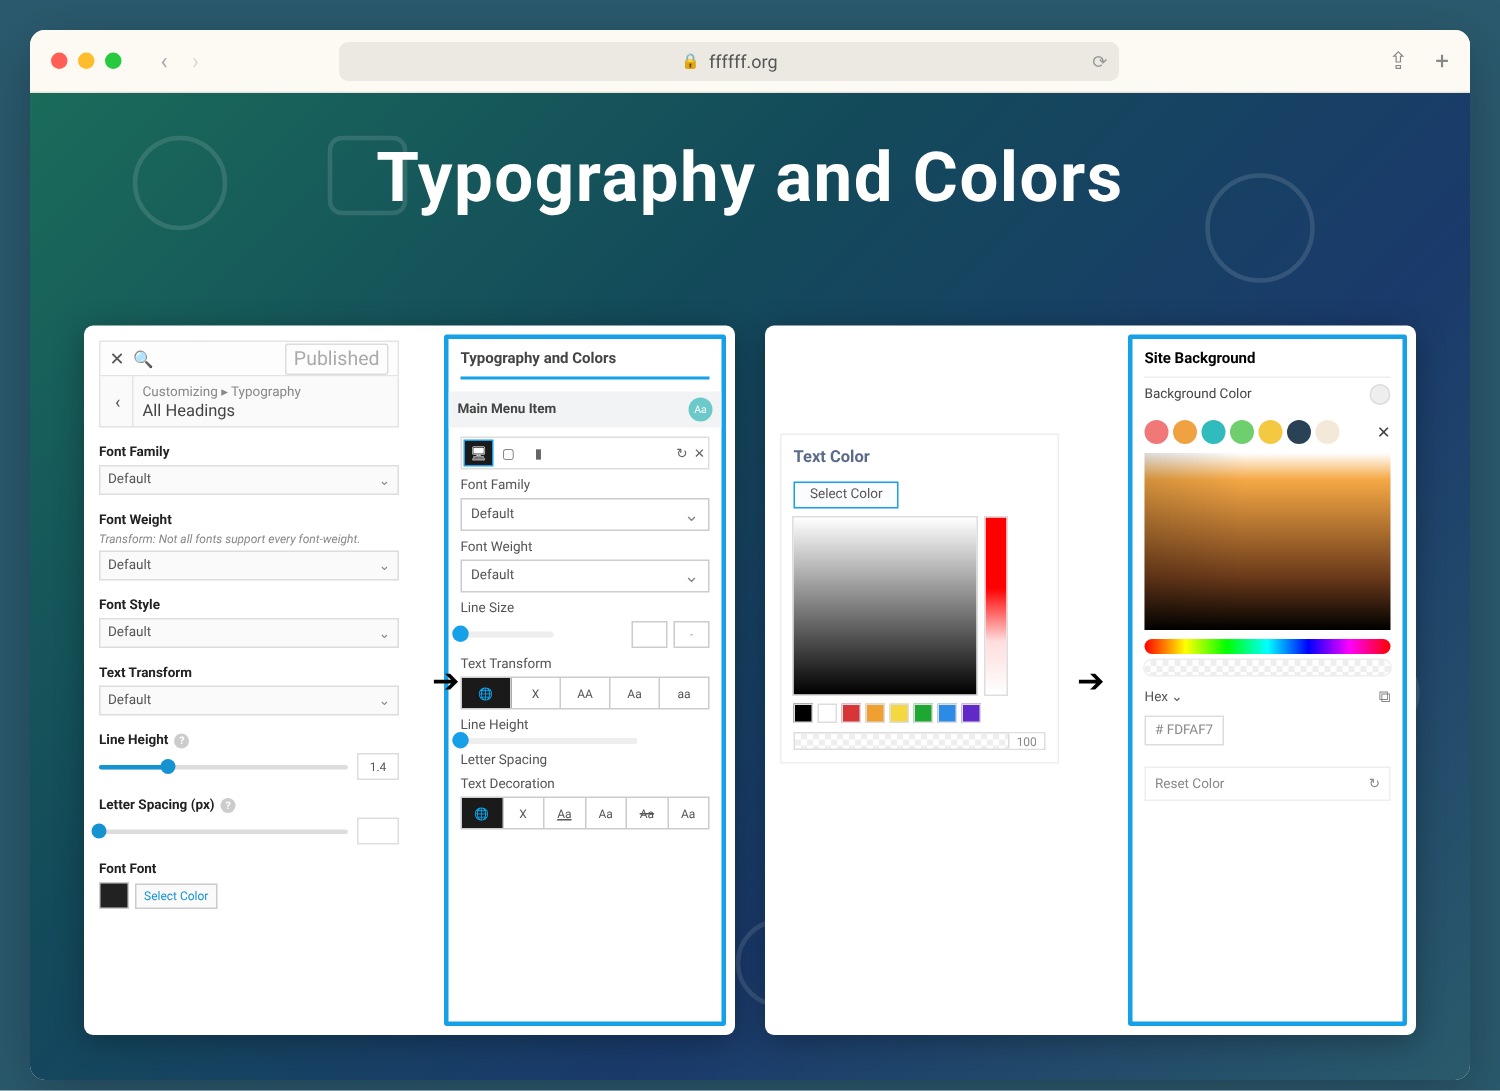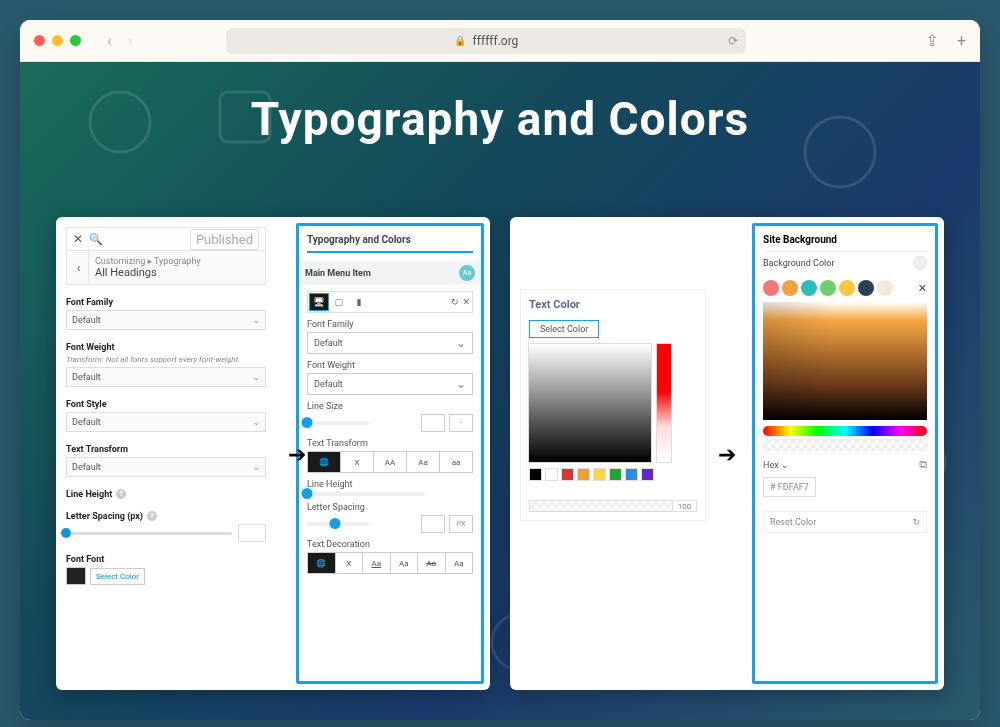--- a/index.html
+++ b/index.html
@@ -71,21 +71,21 @@
   .text-color-box h4 { font-size: 11px; color: #5a6b8a; font-weight: 700; margin-bottom: 6px; }
   .tc-select { border: 1px solid #15a0e8; display: inline-block; padding: 3px 10px; font-size: 9px; color: #555; background: #fafcfe; }
   .hex-row { display: flex; gap: 4px; margin-top: 8px; }
   .hex-row input { flex: 1; border: 1px solid #ddd; padding: 3px 5px; font-size: 9px; color: #888; }
   .hex-row .clear { border: 1px solid #b5d4ea; padding: 3px 6px; font-size: 8px; color: #5a8bb5; background: #f3f8fc; }
   .grad-picker { margin-top: 6px; display: flex; gap: 6px; }
   .grad-area { width: 122px; height: 118px; background: linear-gradient(to bottom, #fff, #000); outline: 1px solid #ddd; }
   .hue-bar { width: 14px; height: 118px; background: linear-gradient(to bottom, #f00 0%, #f00 40%, #fdd 70%, #fff 100%); position: relative; outline: 1px solid #ddd; }
   .swatch-row { display: flex; gap: 3px; margin-top: 6px; }
   .swatch-row .sw { width: 13px; height: 13px; border: 1px solid #ddd; }
-  .opacity-slider { margin-top: 19px; height: 12px; border: 1px solid #ddd; position: relative; background: repeating-conic-gradient(#eee 0 25%, #fff 0 50%) 0 0/8px 8px; display: flex; align-items: center; }
+  .opacity-slider { margin-top: 6px; height: 12px; border: 1px solid #ddd; position: relative; background: repeating-conic-gradient(#eee 0 25%, #fff 0 50%) 0 0/8px 8px; display: flex; align-items: center; }
   .opacity-slider .val { margin-left: auto; width: 24px; height: 100%; border-left: 1px solid #ddd; font-size: 8px; display: flex; align-items: center; justify-content: center; color: #888; background: #fff; }
   
   .sitebg-panel { position: absolute; top: 6px; right: 6px; bottom: 6px; width: 186px; border: 3px solid #15a0e8; background: #fff; border-radius: 2px; }
   .sb-inner { padding: 6px 8px; font-size: 9px; }
   .sb-title { font-weight: 700; font-size: 10px; padding: 2px 0 6px; }
   .sb-row { display: flex; align-items: center; justify-content: space-between; font-size: 9px; color: #444; padding: 4px 0; border-top: 1px solid #eee; }
   .sb-row .circ { width: 14px; height: 14px; border-radius: 50%; background: #eee; border: 1px solid #ddd; }
   .preset-row { display: flex; gap: 3px; flex-wrap: wrap; margin: 6px 0; align-items: center; }
   .preset-row .dot { width: 16px; height: 16px; border-radius: 50%; }
   .preset-row .close { margin-left: auto; font-size: 11px; color: #444; }
@@ -180,20 +180,27 @@
             <div class="wp-lbl">Text Transform</div>
             <div class="wp-select">
                 <span>Default</span>
               </div>
           </div>
           <div class="wp-section">
             <div class="wp-lbl">
                 <span>Line Height</span>
                 <span class="info">?</span>
               </div>
+            <div class="wp-slider-row">
+              <div class="wp-slider">
+                  <div class="fill" style="width:28%"></div>
+                  <div class="knob" style="left:28%"></div>
+                </div>
+              <div class="wp-val">1.4</div>
+            </div>
           </div>
           <div class="wp-section">
             <div class="wp-lbl">
                 <span>Letter Spacing (px)</span>
                 <span class="info">?</span>
               </div>
             <div class="wp-slider-row">
               <div class="wp-slider">
                   <div class="knob" style="left:0%"></div>
                 </div>
@@ -249,27 +256,20 @@
               <div>X</div>
               <div>AA</div>
               <div>Aa</div>
               <div>aa</div>
             </div>
             <div class="p-lbl">Line Height</div>
             <div class="mini-slider">
                 <div class="knob" style="left:0%"></div>
               </div>
             <div class="p-lbl">Letter Spacing</div>
-            <div class="mini-row">
-              <div class="mini-slider" style="flex:1">
-                  <div class="knob" style="left:45%"></div>
-                </div>
-              <div class="mini-box"></div>
-              <div class="mini-box">PX</div>
-            </div>
             <div class="p-lbl">Text Decoration</div>
             <div class="btn-group">
               <div class="active">🌐</div>
               <div>X</div>
               <div style="text-decoration:underline">Aa</div>
               <div>Aa</div>
               <div style="text-decoration:line-through">Aa</div>
               <div>Aa</div>
             </div>
           </div>

